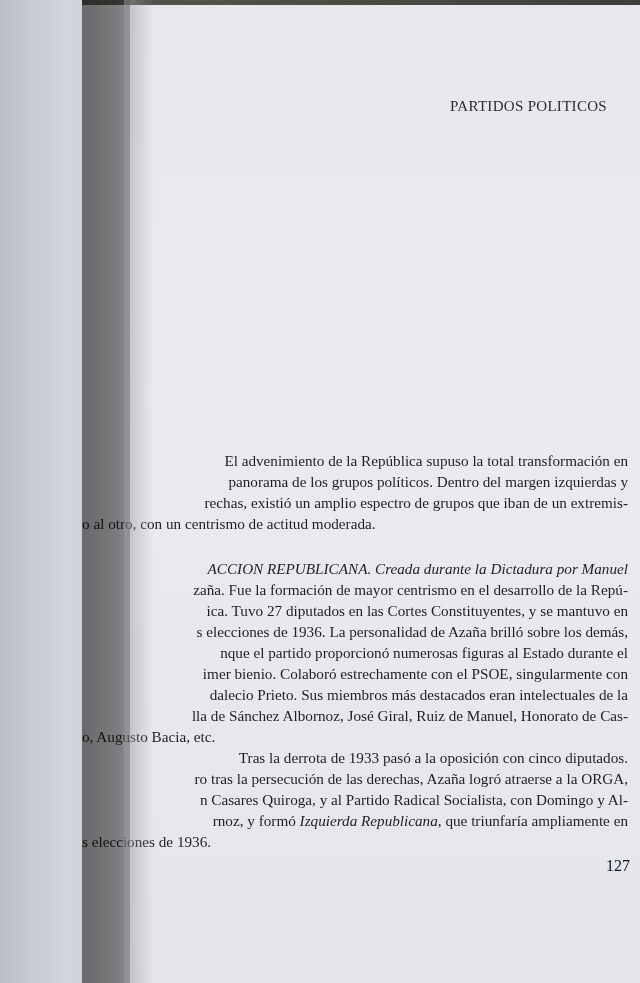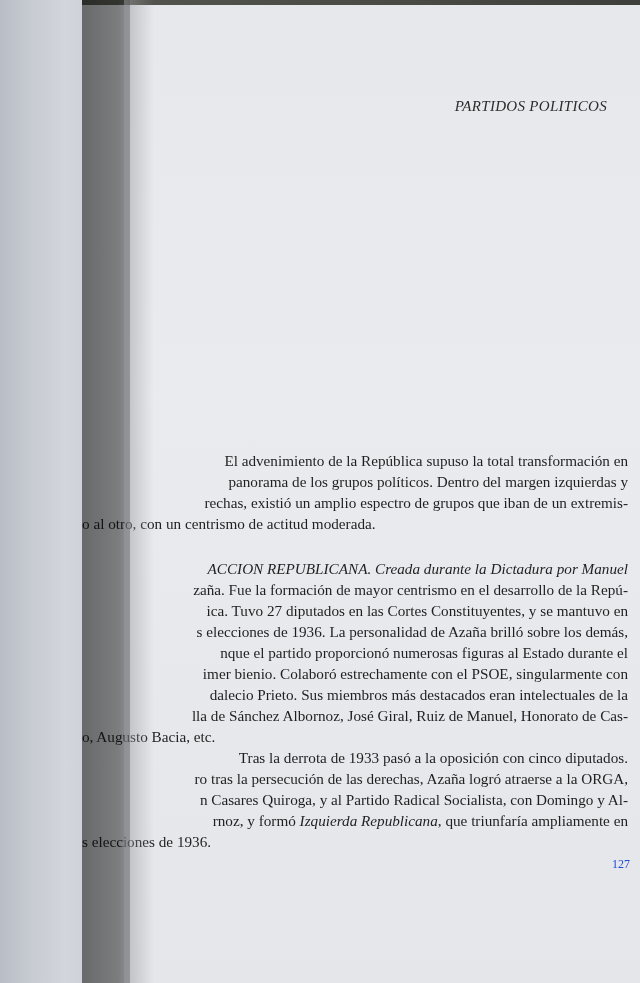--- a/index.html
+++ b/index.html
@@ -45,21 +45,20 @@
     .page {
       position: absolute;
       left: 130px; top: 5px;
       width: 510px; height: 978px;
       background: linear-gradient(180deg, #e6e8ec 0%, #e9ebef 40%, #e4e6ea 100%);
     }
     .running-head {
       position: absolute;
       top: 98px;
       right: 33px;
-      font-style: italic;
       font-size: 15px;
       letter-spacing: 0.3px;
       color: #2c2c2c;
       white-space: nowrap;
     }
     .body-text {
       position: absolute;
       left: 0;
       top: 450px;
       width: 640px;
@@ -70,22 +69,22 @@
     .line {
       position: absolute;
       white-space: nowrap;
       right: 12px;
       text-align: center;
     }
     .page-number {
       position: absolute;
       top: 857px;
       right: 10px;
-      font-size: 12px;
-      color: #1d4ed8;
+      font-size: 16px;
+      color: #0f172a;
     }
     .italic { font-style: italic; }
   </style>
 </head>
 <body>
 
 <div class="left-page"></div>
 <div class="page"></div>
 <div class="top-strip"></div>
 

